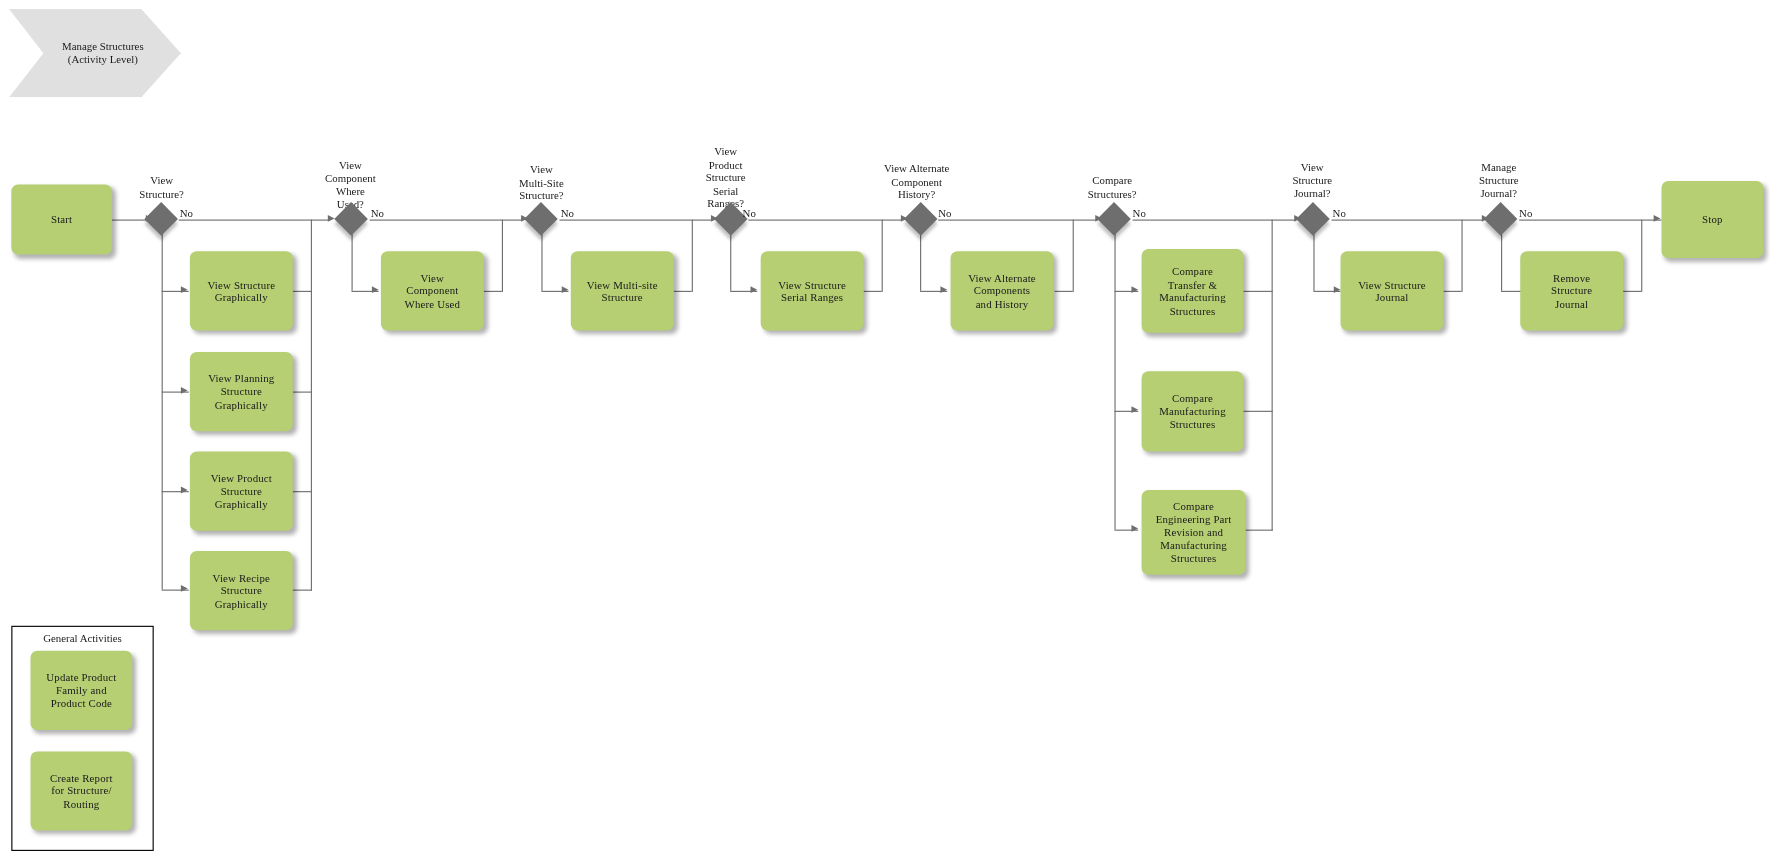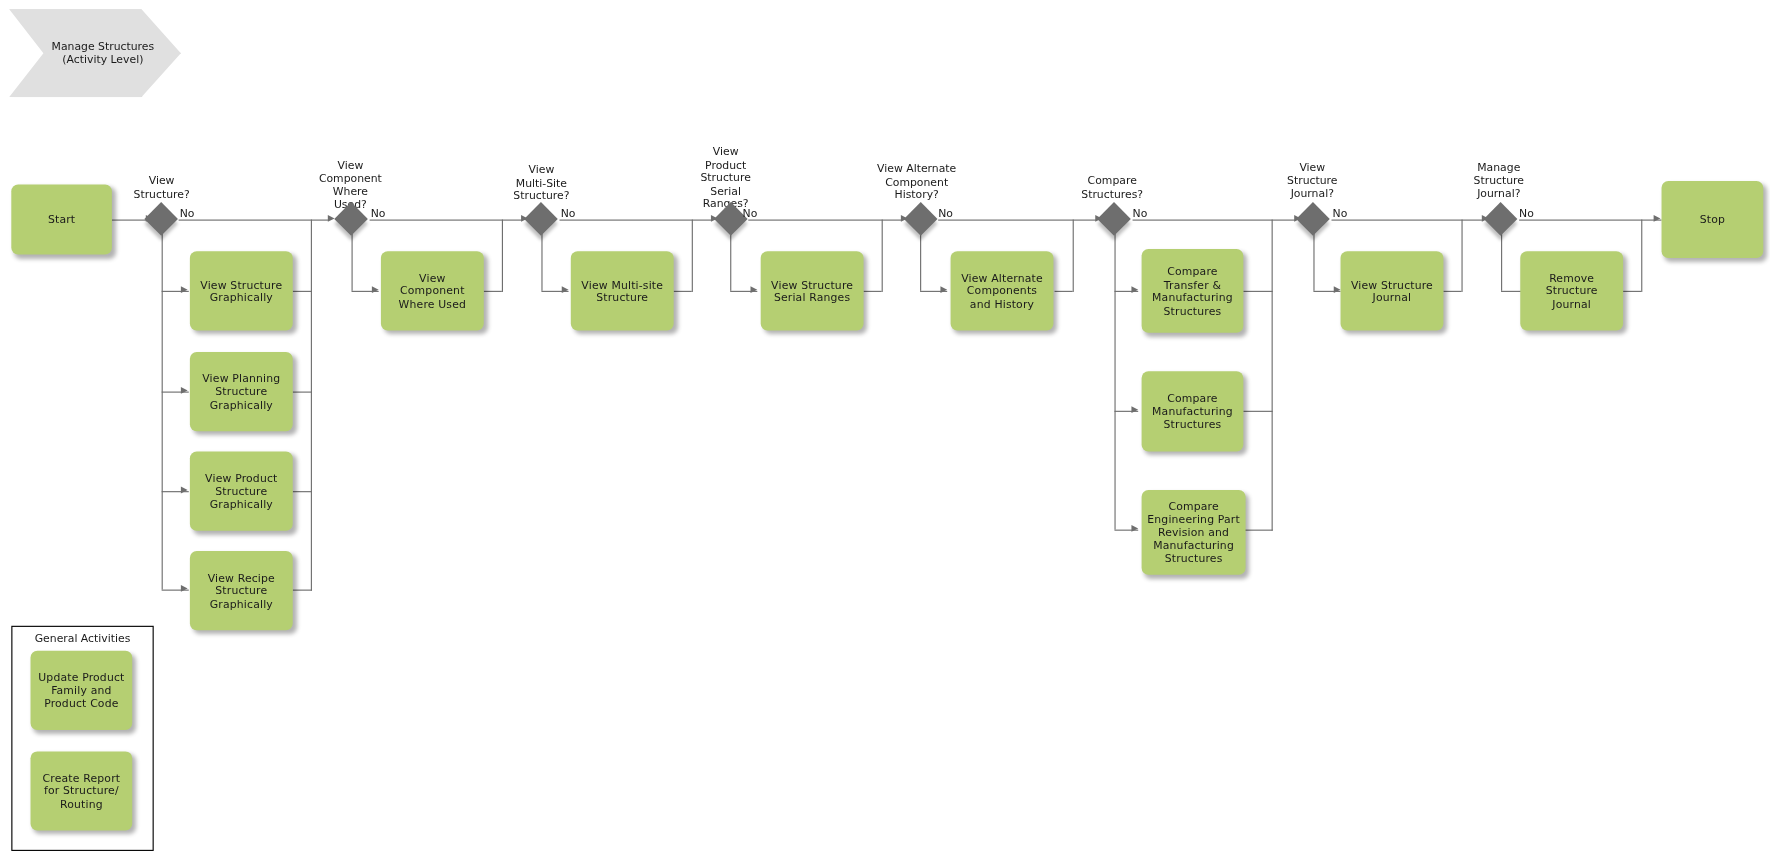--- a/index.html
+++ b/index.html
@@ -1,21 +1,21 @@
 <!DOCTYPE html>
 <html><head>
 <meta charset="utf-8">
 <style>
   html,body{margin:0;padding:0;background:#ffffff;}
   body{
     width:1770px;height:860px;overflow:hidden;
     font-family:"DejaVu Sans","Liberation Sans",sans-serif;
     color:#1a1a1a;
   }
-  #stage{position:relative;width:1770px;height:636px;}
+  #stage{position:relative;width:1770px;height:636px;font-family:Liberation Serif, serif;}
   #scaler{position:absolute;left:0;top:0;width:1566px;height:760px;
           transform:scale(1.1303,1.1316);transform-origin:0 0;}
 
   
   .node{position:absolute;box-sizing:border-box;display:flex;align-items:center;
         justify-content:center;text-align:center;line-height:11.5px;font-size:9.6px;
         letter-spacing:.15px;}
   .task{background:#b5cf72;border-radius:6px;
         box-shadow:3px 3px 4px rgba(0,0,0,.30);color:#1a1a1a;padding:2px 4px;}
   .terminator{background:#b5cf72;border-radius:6px;

